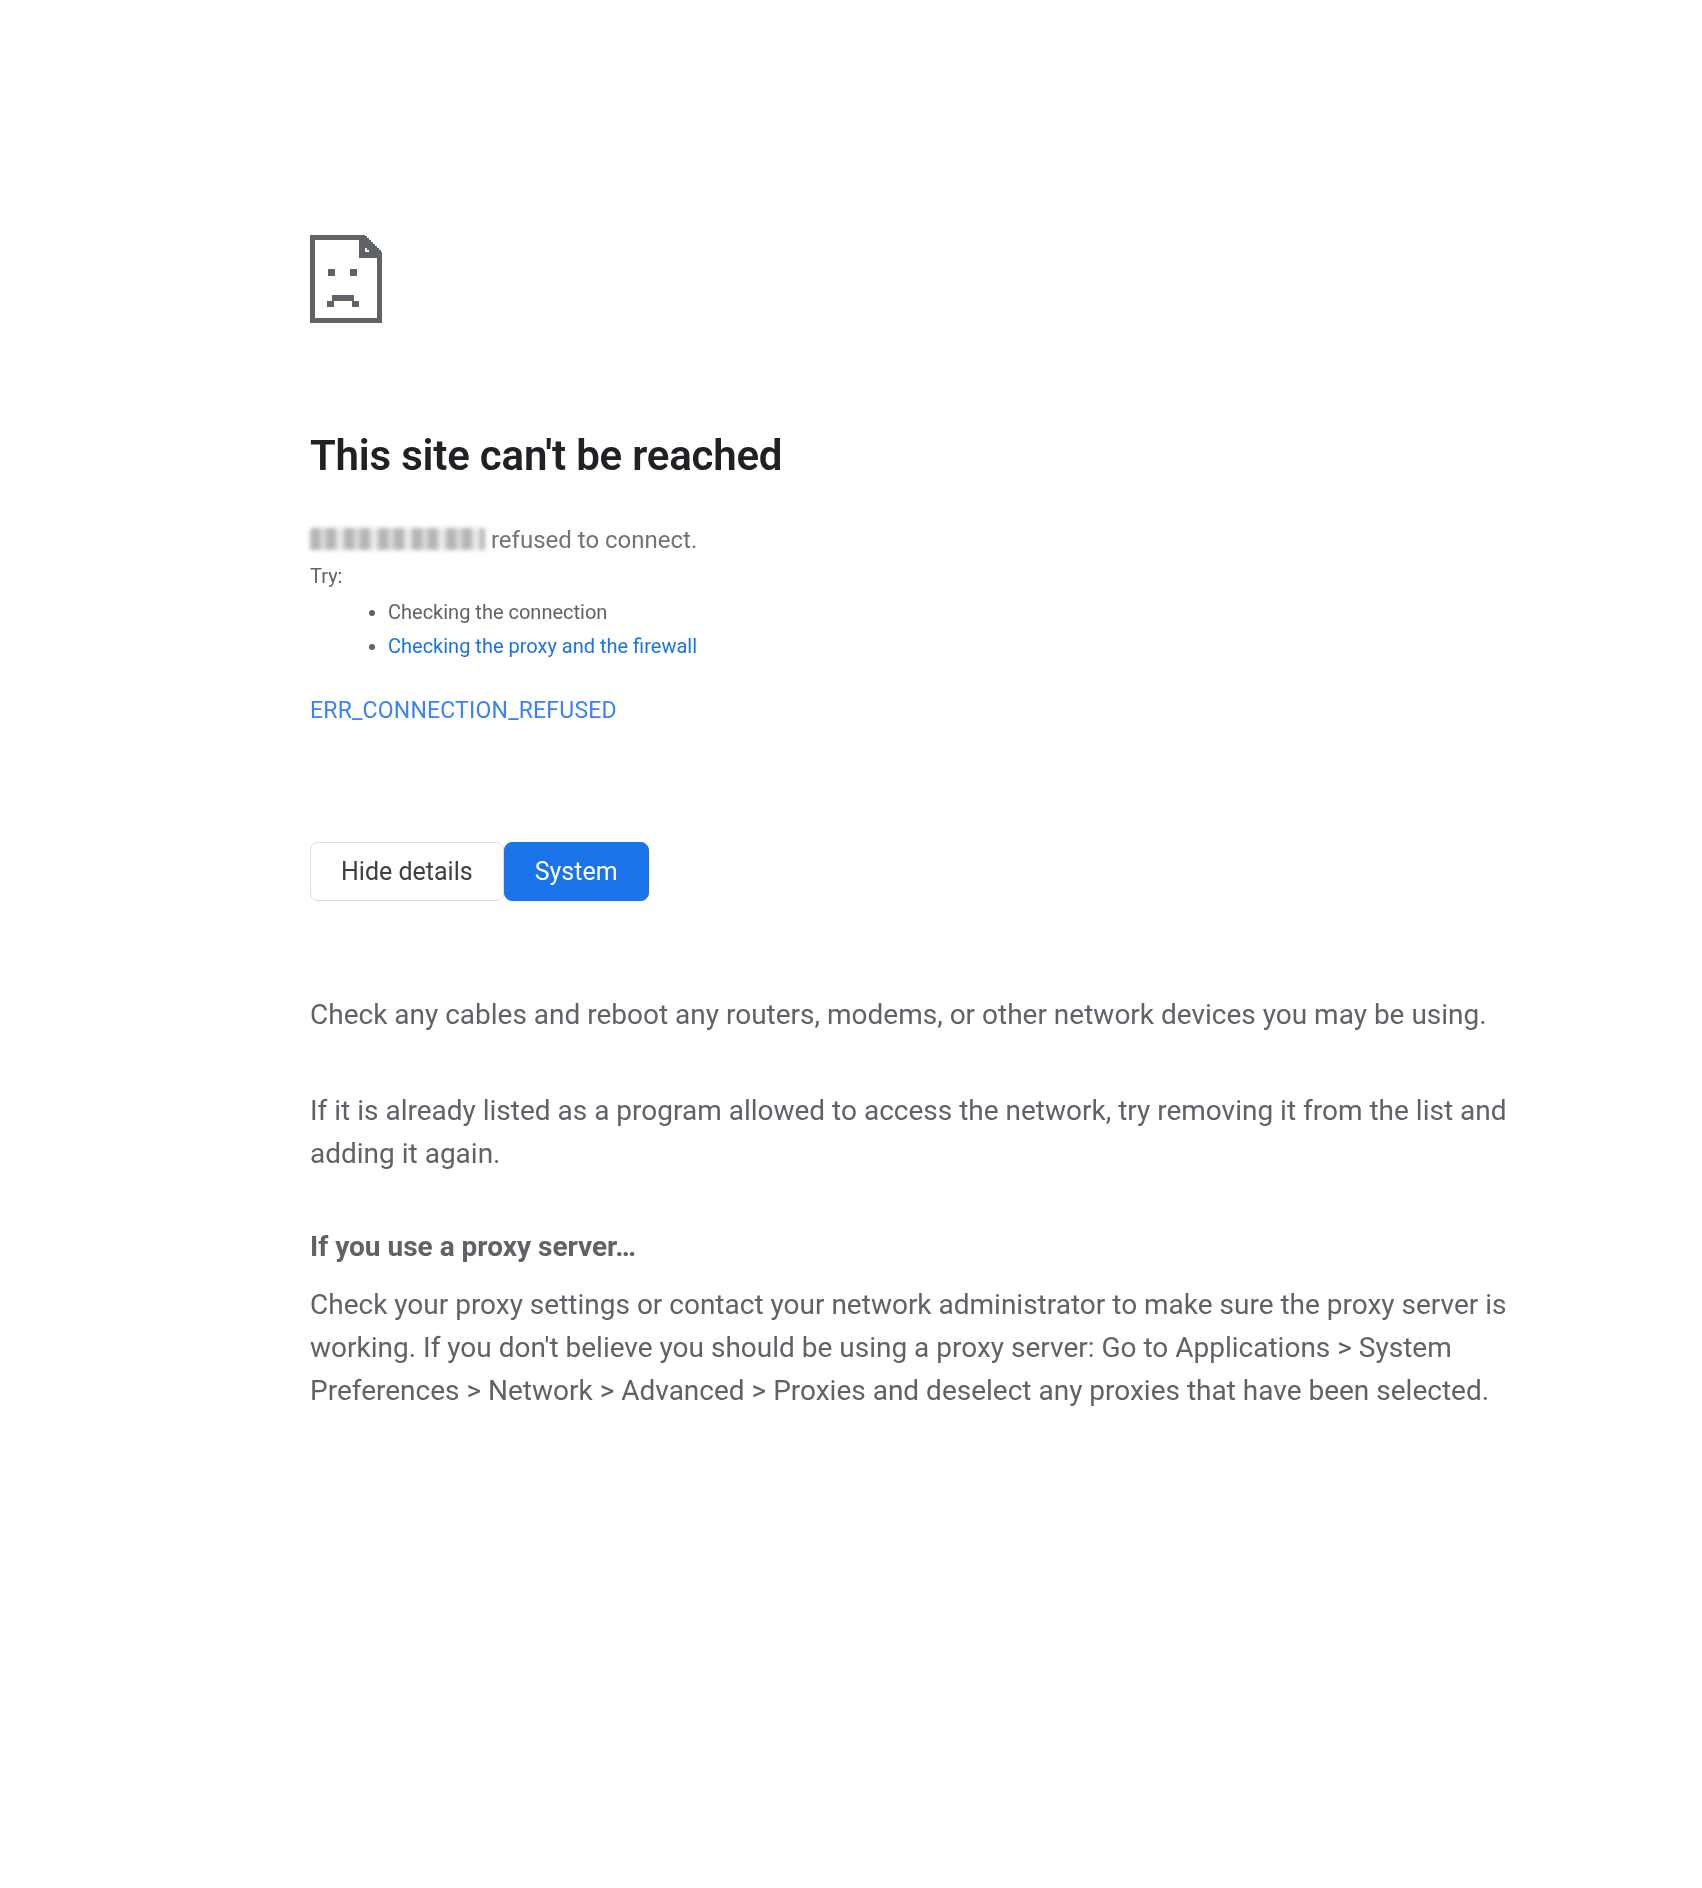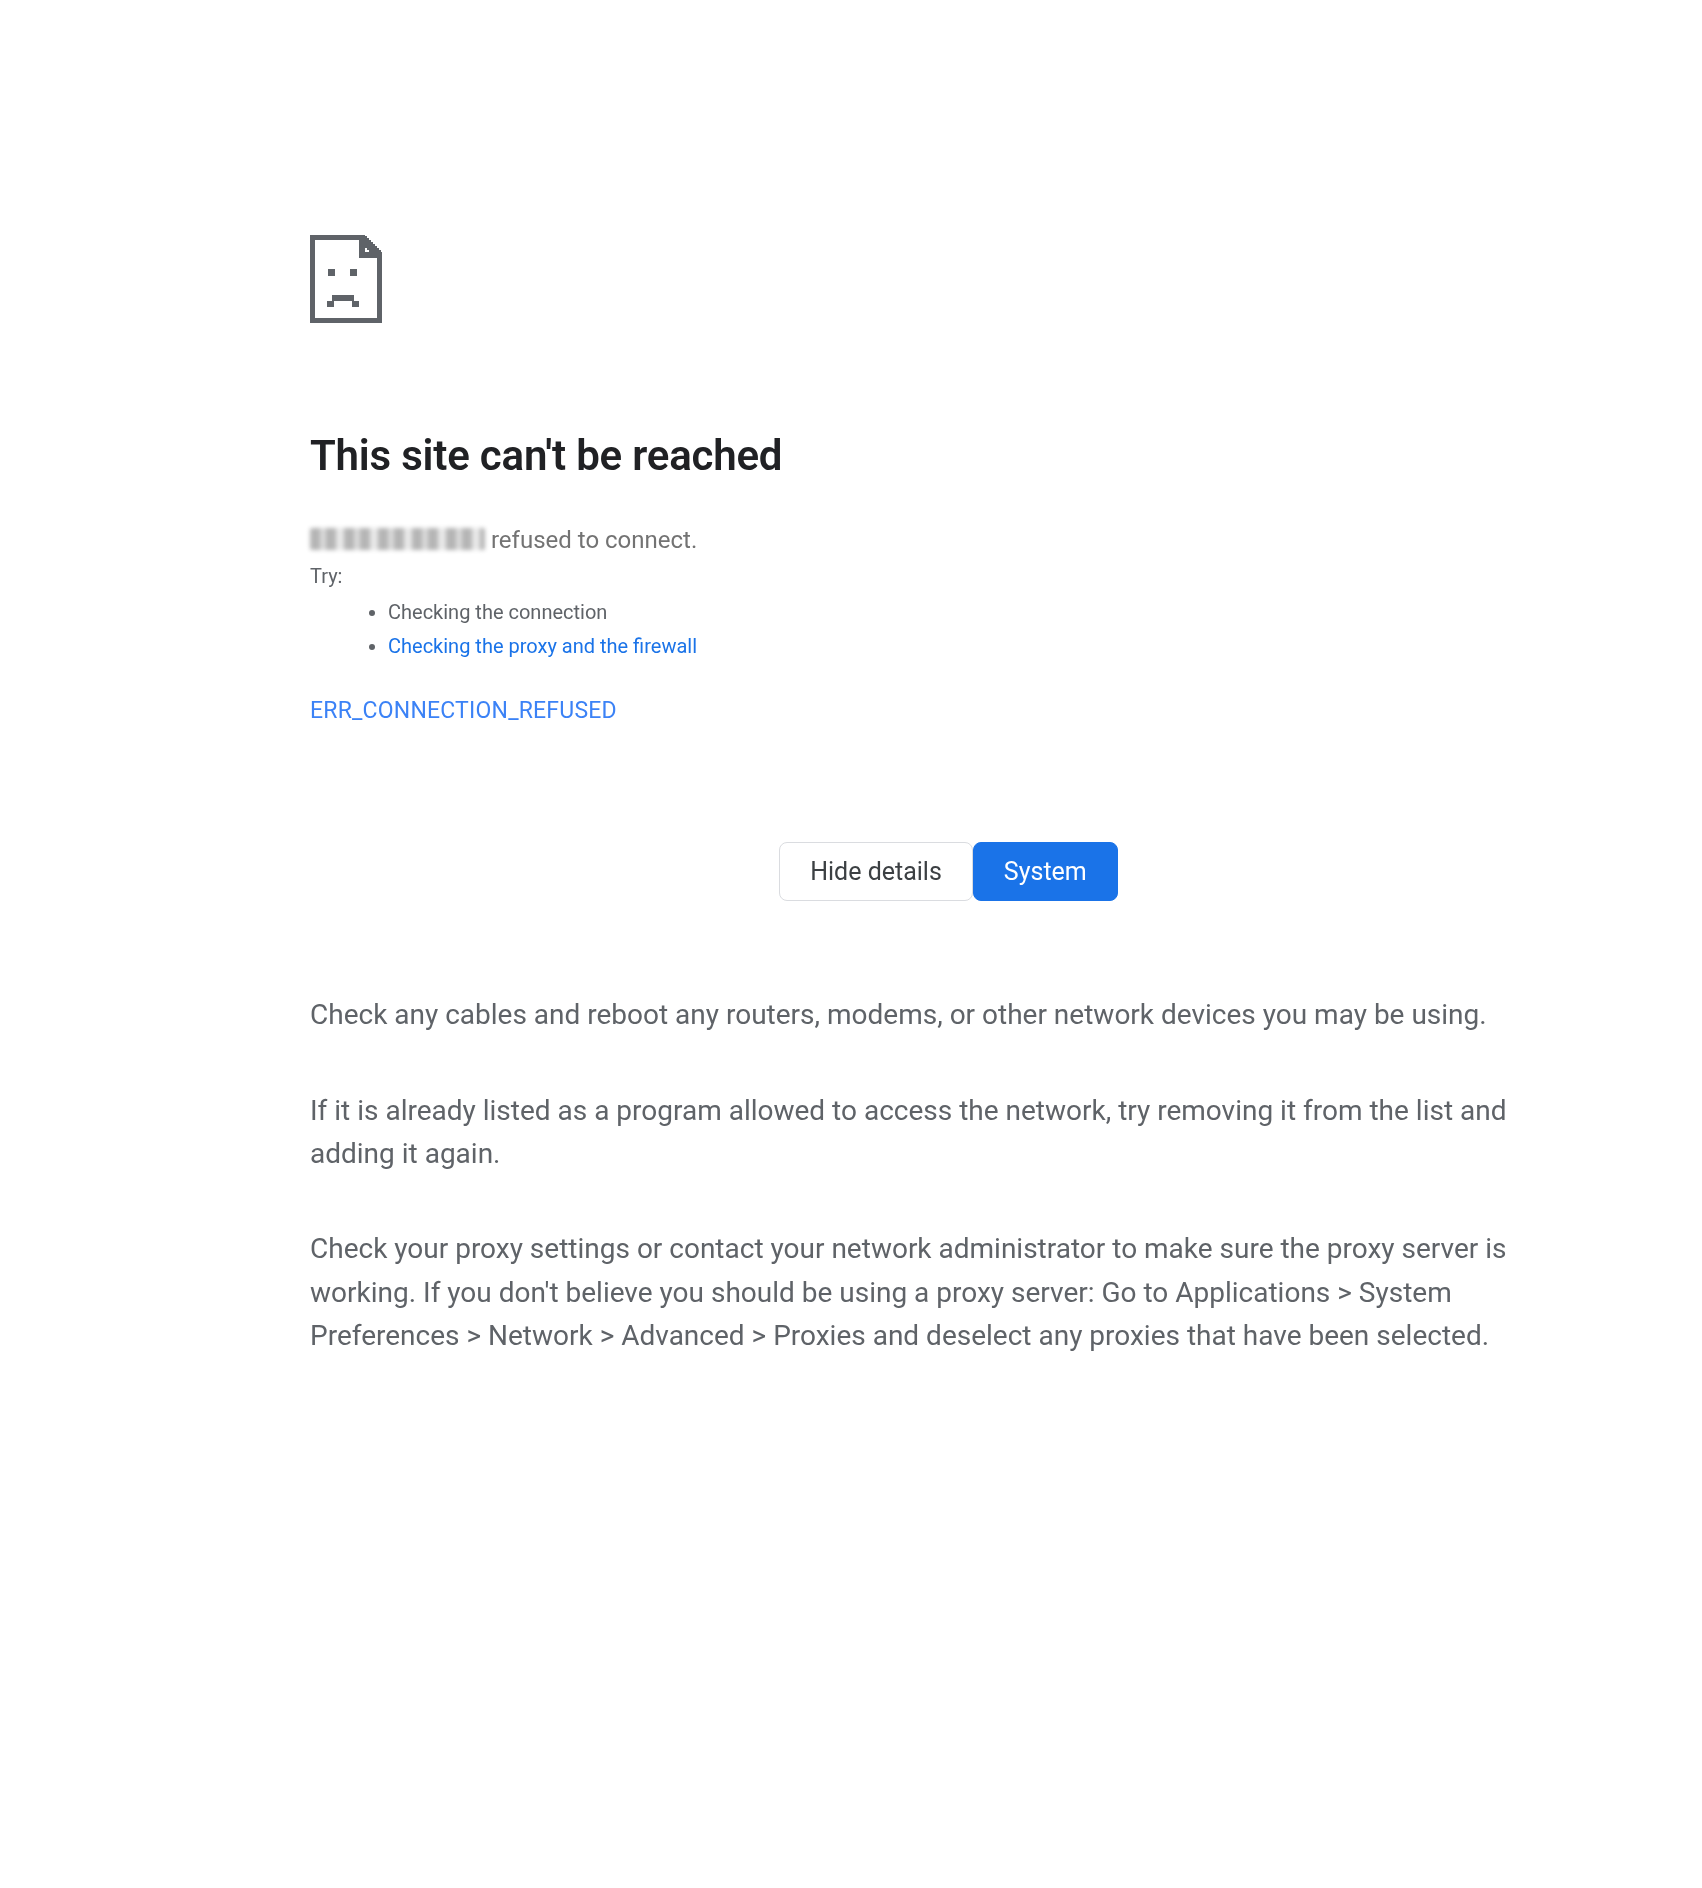--- a/index.html
+++ b/index.html
@@ -77,21 +77,21 @@
     .error-code {
       margin-top: 34px;
       font-size: 23px;
       color: #3b82f6;
       font-family: -apple-system, BlinkMacSystemFont, "Segoe UI", Roboto, Arial, sans-serif;
       letter-spacing: 0.2px;
     }
     .button-row {
       margin-top: 118px;
       display: flex;
-      justify-content: center;
+      justify-content: flex-start;
       align-items: center;
       width: 1277px;
     }
     .btn {
       font-size: 25px;
       padding: 16px 30px;
       border-radius: 8px;
       cursor: pointer;
       font-family: inherit;
       line-height: 1;
@@ -176,17 +176,18 @@
   </div>
 
   <div class="details">
     <div class="detail-block">
       <p>Check any cables and reboot any routers, modems, or other network devices you may be using.</p>
     </div>
     <div class="detail-block">
       <p>If it is already listed as a program allowed to access the network, try removing it from the list and adding it again.</p>
     </div>
     <div class="detail-block">
+      <h2>If you use a proxy server…</h2>
       <p>Check your proxy settings or contact your network administrator to make sure the proxy server is working. If you don't believe you should be using a proxy server: Go to Applications &gt; System Preferences &gt; Network &gt; Advanced &gt; Proxies and deselect any proxies that have been selected.</p>
     </div>
   </div>
 
 </div>
 
 </body></html>

